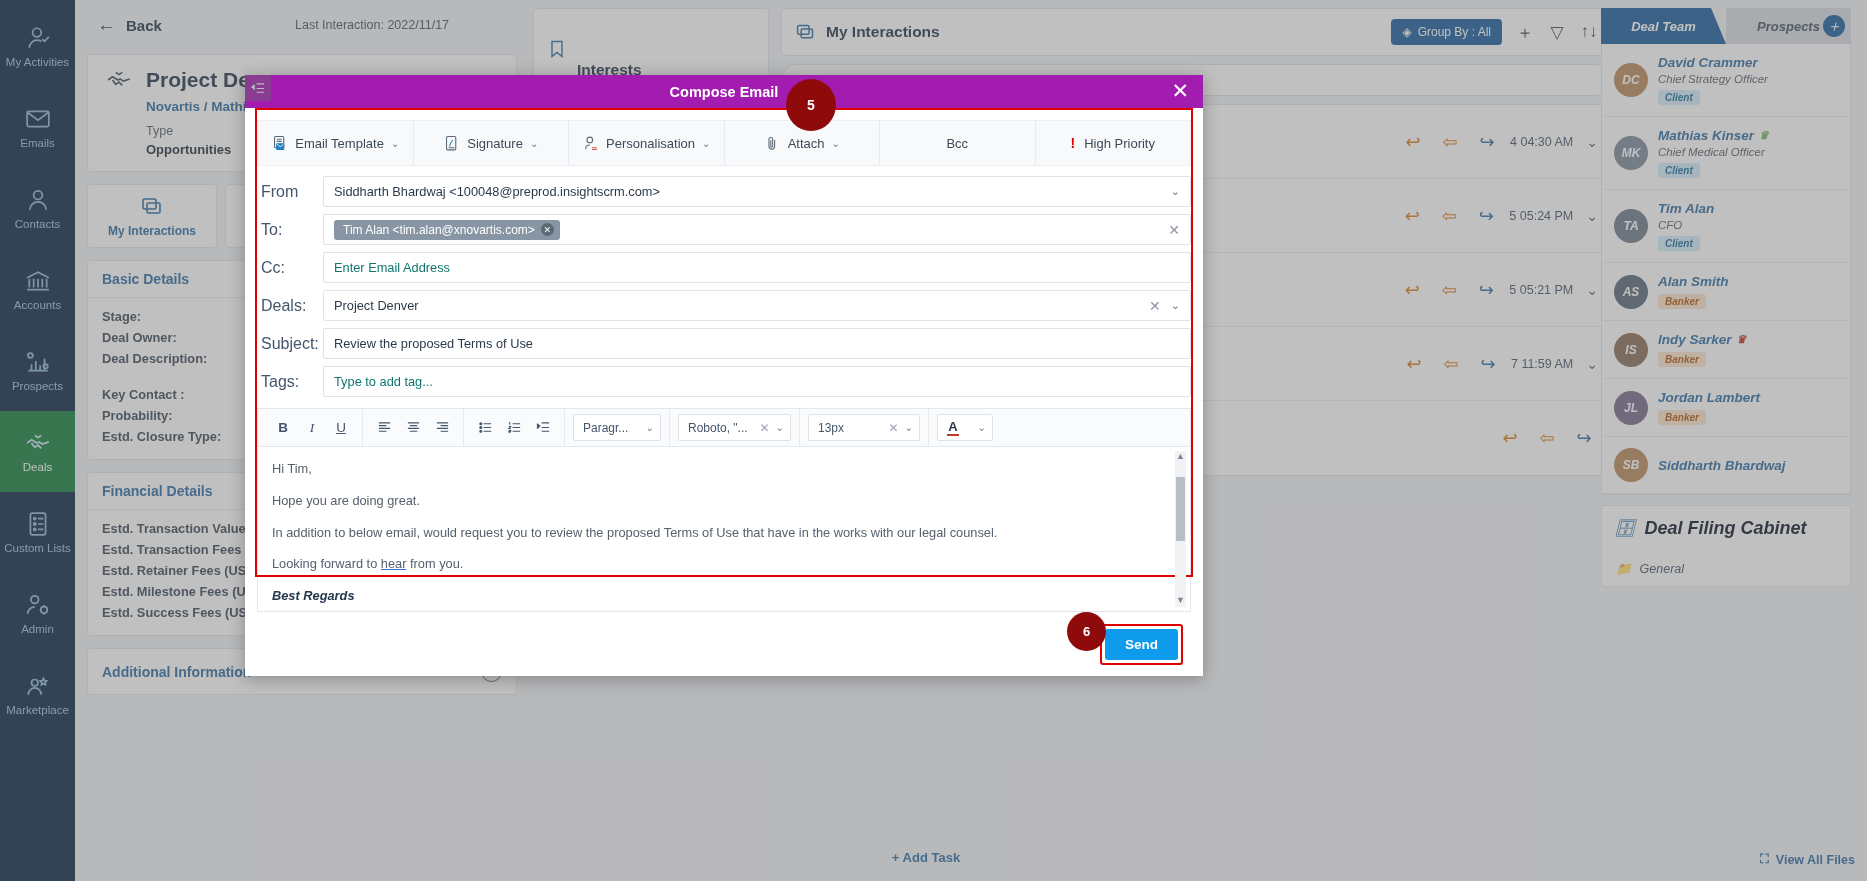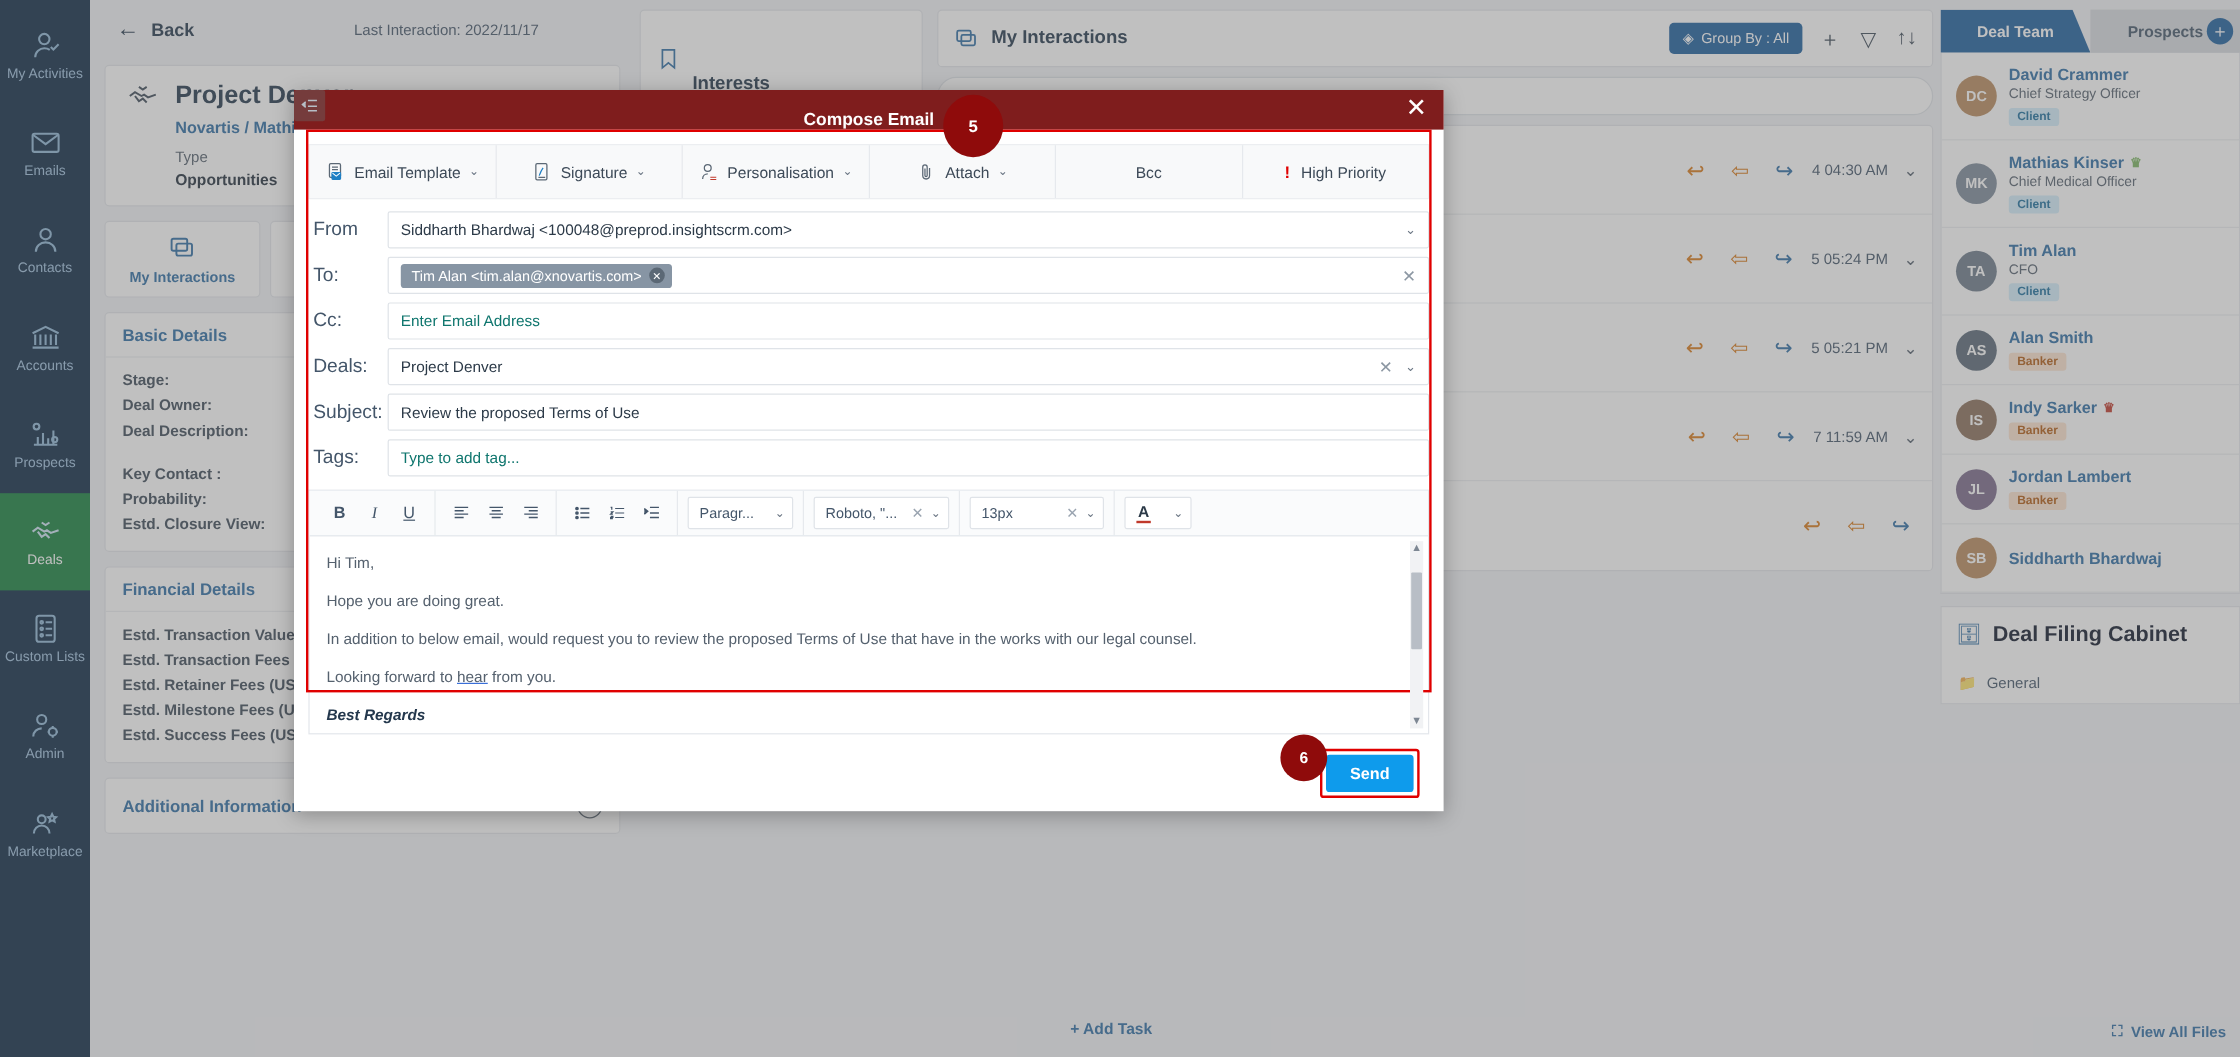--- a/index.html
+++ b/index.html
@@ -109,21 +109,21 @@
   .mi-right { display: flex; align-items: center; gap: 9px; }
   .r-ico { width: 28px; height: 26px; display:flex; align-items:center; justify-content:center; font-size: 18px; cursor:pointer; }
   .r-ico.orange { color: #d97a1a; }
   .r-ico.blue { color: #2e6da4; }
   .mi-time { font-size: 12.5px; color: #44566a; margin-right: 4px; }
   .chev { color: #55616e; font-size: 14px; cursor: pointer; }
   .addtask { position: absolute; left: 706px; bottom: 16px; width: 290px; text-align: center;
              font-size: 13px; color: #2e6da4; font-weight: bold; cursor: pointer; }
 
   
-  .rightbar { position: absolute; right: 0; top: 8px; width: 250px; }
+  .rightbar { position: absolute; right: 16px; top: 8px; width: 250px; font-style: italic; }
   .rb-tabs { display: flex; align-items: stretch; height: 36px; position: relative; }
   .rb-tab { flex: 1; display:flex; align-items:center; justify-content:center;
             font-size: 13px; font-weight: bold; cursor: pointer; }
   .rb-tab.active { background: #1d5f9e; color: #fff; clip-path: polygon(0 0, 88% 0, 100% 100%, 0% 100%); }
   .rb-tab.inactive { background: #d7dbe0; color: #44566a; }
   .rb-add { position:absolute; right: 6px; top: 7px; width: 22px; height: 22px; border-radius: 50%;
             background: #1d5f9e; color: #fff; display:flex; align-items:center; justify-content:center;
             font-size: 15px; cursor: pointer; }
   .rb-list { background: #fff; border: 1px solid #e3e6eb; border-top: none; }
   .person { display: flex; align-items: center; gap: 10px; padding: 11px 12px; border-bottom: 1px solid #eceef1; }
@@ -144,21 +144,21 @@
 
   
   .dim { position: absolute; inset: 0; background: rgba(105,105,105,0.42); }
 
   
   .modal {
     position: absolute; left: 245px; top: 75px; width: 958px; height: 601px;
     background: #fff; box-shadow: 0 3px 16px rgba(0,0,0,0.28); display: flex; flex-direction: column;
   }
   .modal-head {
-    height: 33px; background: #7f1d1d; display: flex; align-items: flex-end;
+    height: 33px; background: #a21caf; display: flex; align-items: center;
     justify-content: center; position: relative; flex: none;
   }
   .modal-title { color: #fff; font-size: 14.5px; font-weight: bold; }
   .modal-close { position: absolute; right: 14px; top: 5px; color:#fff; font-size: 21px;
                  line-height: 1; cursor: pointer; font-weight: 300; }
 
   .modal-redbox { position: absolute; left: 10px; top: 33px; width: 938px; height: 469px;
                   border: 2px solid #e00000; pointer-events: none; }
 
   .ct-toolbar {
@@ -404,21 +404,21 @@
             </div>
             <div class="kv">
               <span class="k">Key Contact :</span>
               <span class="v dark">Mathias K</span>
             </div>
             <div class="kv">
               <span class="k">Probability:</span>
               <span class="probbar"></span>
             </div>
             <div class="kv">
-              <span class="k">Estd. Closure View:</span>
+              <span class="k">Estd. Closure Type:</span>
               <span class="v dark">2023/10/2</span>
             </div>
           </div>
         </div>
 
         <div class="sect">
           <div class="sect-h">Financial Details</div>
           <div class="sect-b">
             <div class="kv">
                 <span class="k" style="width:300px">Estd. Transaction Value (USD)</span>

